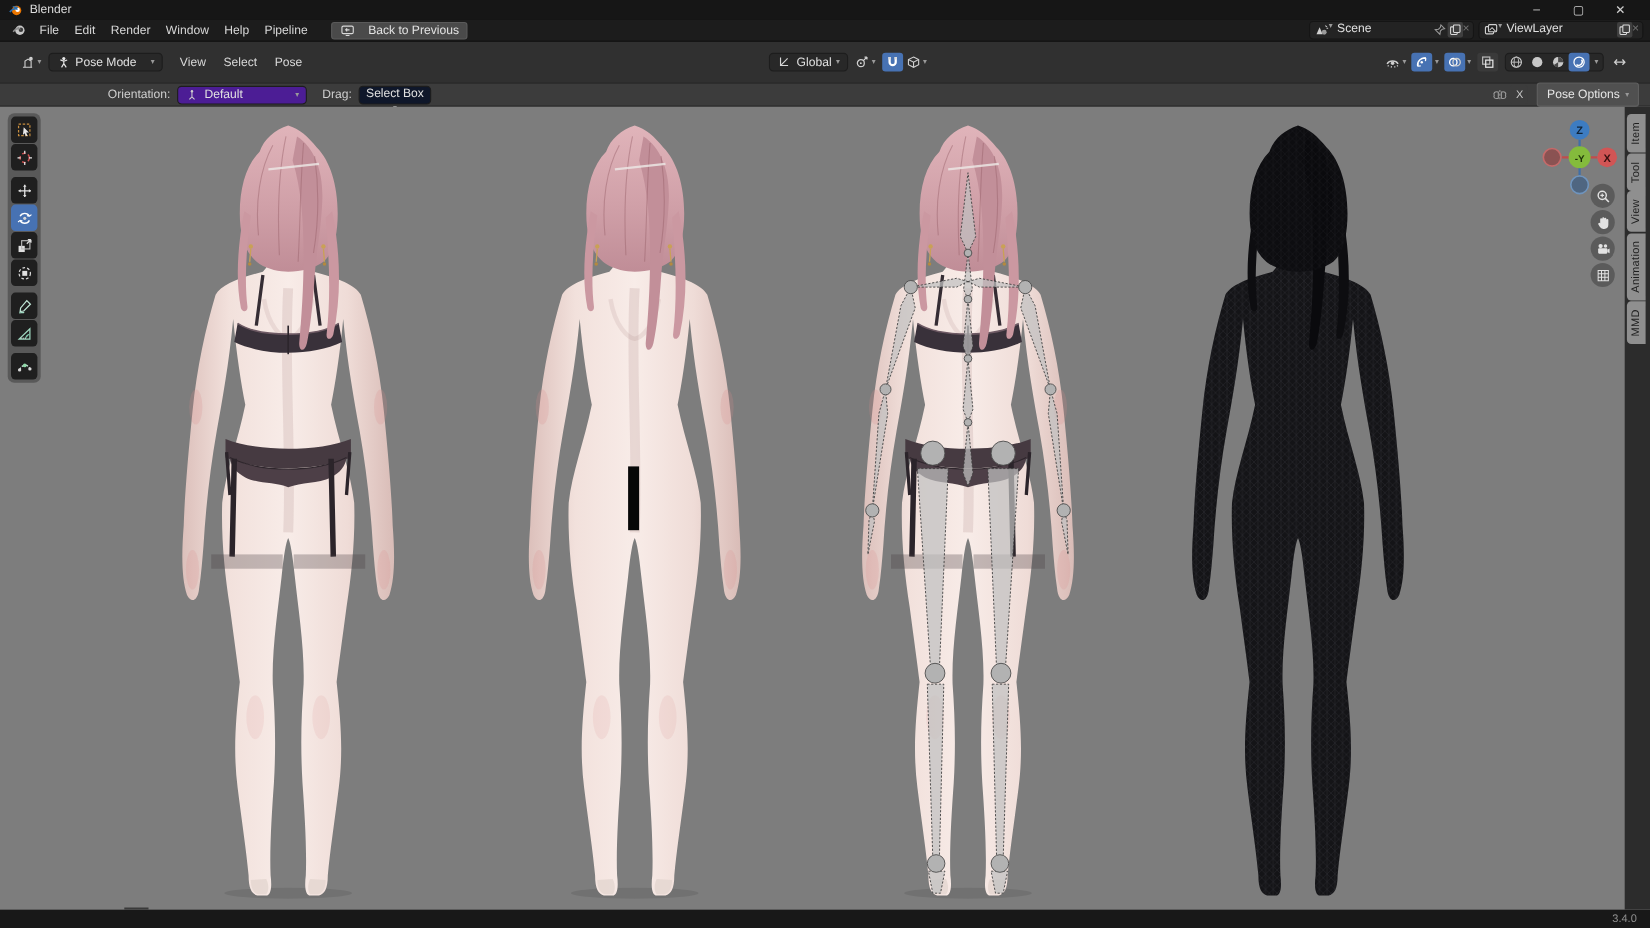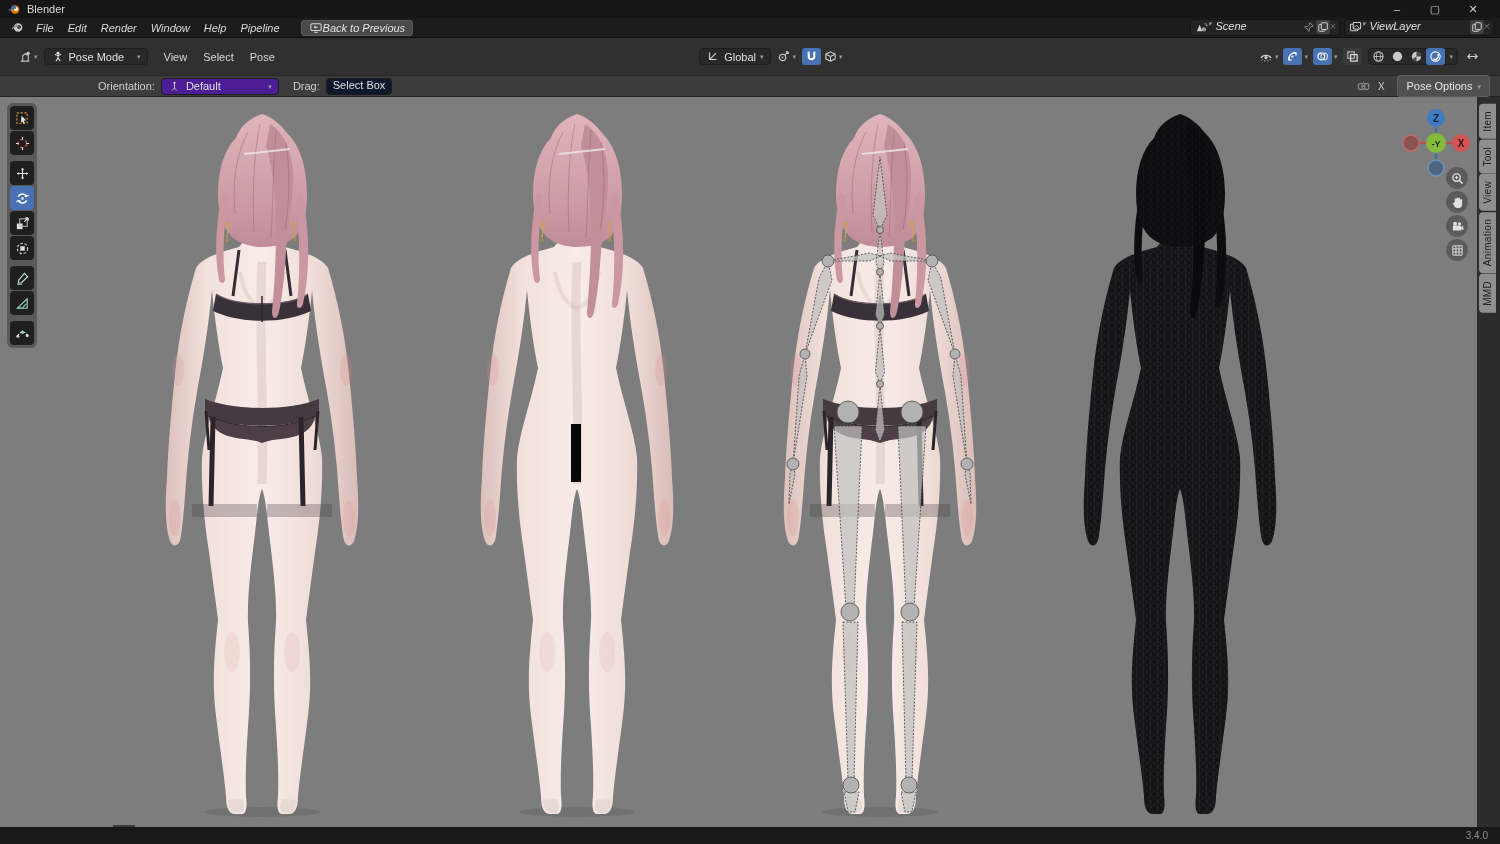--- a/index.html
+++ b/index.html
@@ -9,25 +9,25 @@
 
   
   .titlebar { height:18px; background:#161616; display:flex; align-items:center; padding:0 8px; flex:0 0 auto; }
   .titlebar .app-title { margin-left:6px; color:#dcdcdc; font-size:11px; }
   .titlebar .spacer { flex:1; }
   .win-btn { width:38px; height:18px; display:flex; align-items:center; justify-content:center;
              color:#cfcfcf; font-size:11px; }
   .blender-logo { width:13px; height:13px; display:inline-block; }
 
   
-  .menubar { height:20px; background:#1c1c1c; display:flex; align-items:center; padding:0 6px; flex:0 0 auto; border-bottom:1px solid #101010;font-style:italic;}
+  .menubar { height:20px; background:#1c1c1c; display:flex; align-items:center; padding:0 6px; flex:0 0 auto; border-bottom:1px solid #101010;}
   .menu-item { padding:2px 7px; color:#d8d8d8; border-radius:3px; }
   .app-menu { padding:1px 5px; display:flex; align-items:center; gap:2px; }
   .back-btn { margin-left:14px; background:#4a4a4a; border:1px solid #5a5a5a; border-radius:3px;
-              height:16px; display:flex; align-items:center; gap:0; padding:0 7px; color:#e2e2e2; }
+              height:16px; display:flex; align-items:center; gap:12px; padding:0 7px; color:#e2e2e2; }
   .menubar .spacer { flex:1; }
   .id-selector { background:#232323; border:1px solid #151515; border-radius:4px; height:17px;
                  display:flex; padding:0 3px; margin-left:4px; width:150px; }
   .id-selector .txt { flex:1; padding:0 4px; color:#e0e0e0; white-space:nowrap; overflow:hidden; }
   .mini-ic { display:flex; align-items:center; justify-content:center; width:14px; height:14px; }
   .chev { font-size:7px; color:#9a9a9a; line-height:1; }
   .dim { color:#6f6f6f; }
   .boxed { background:#3f3f3f; border-radius:2px; }
 
   

